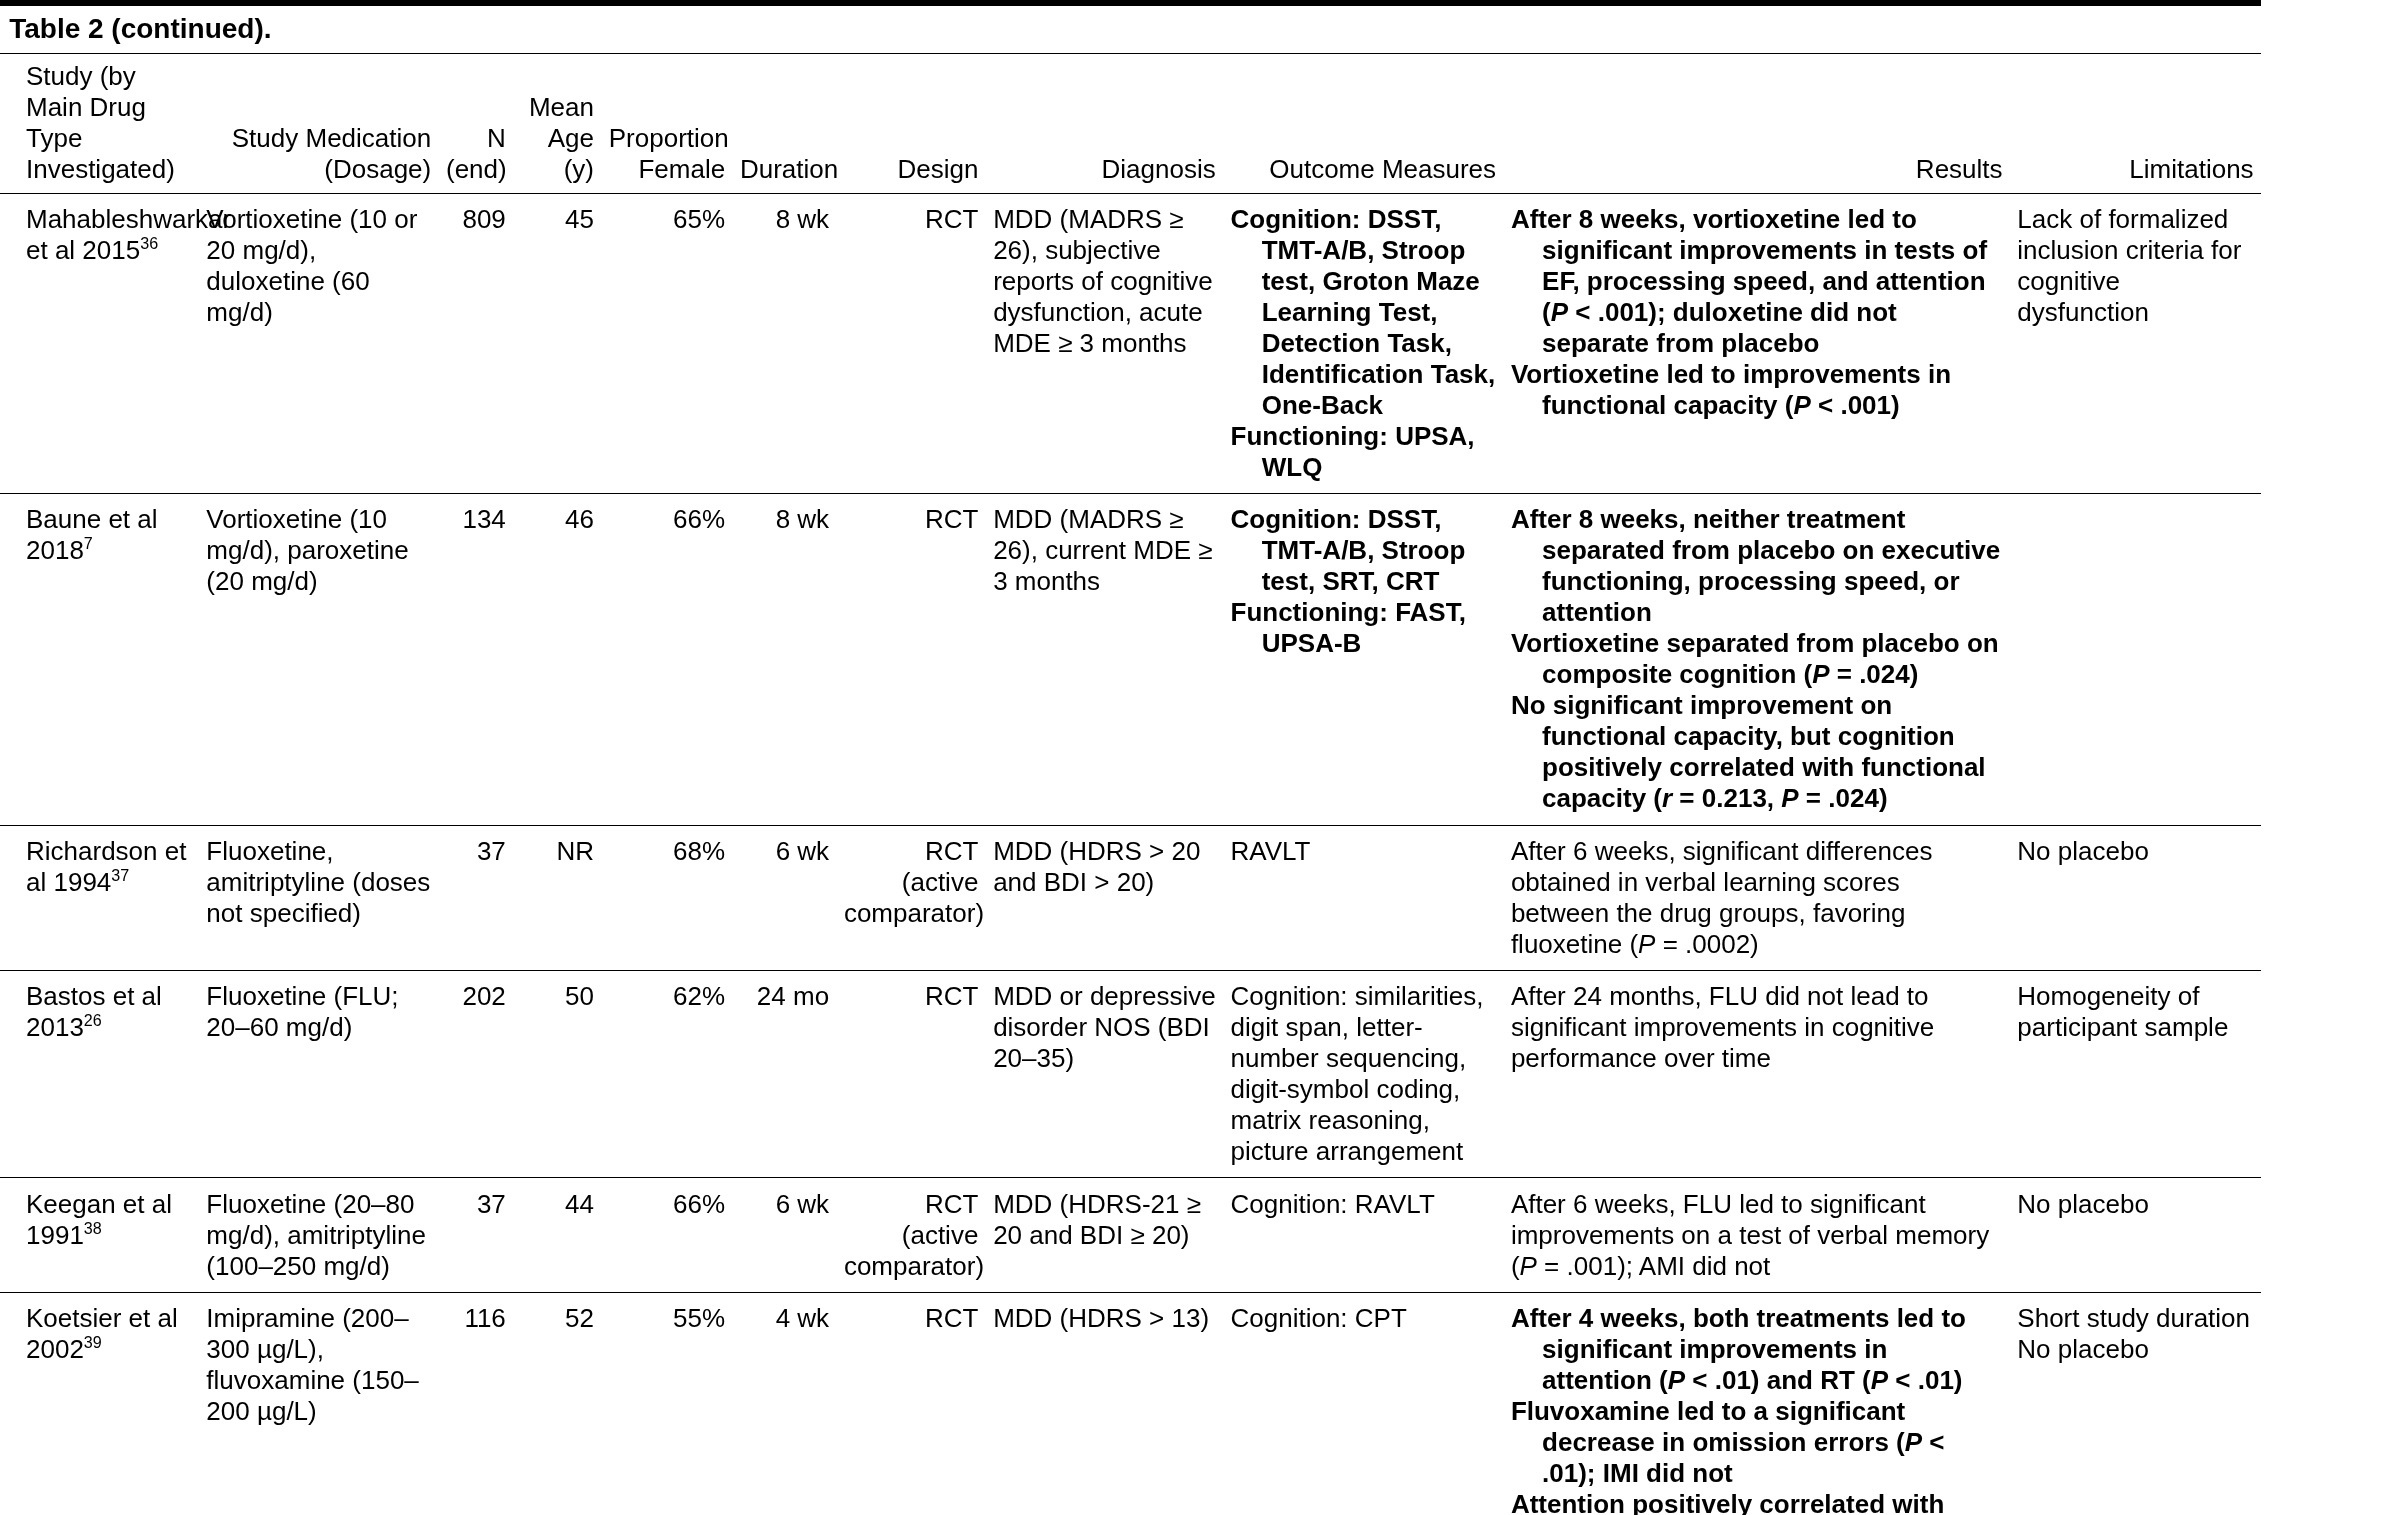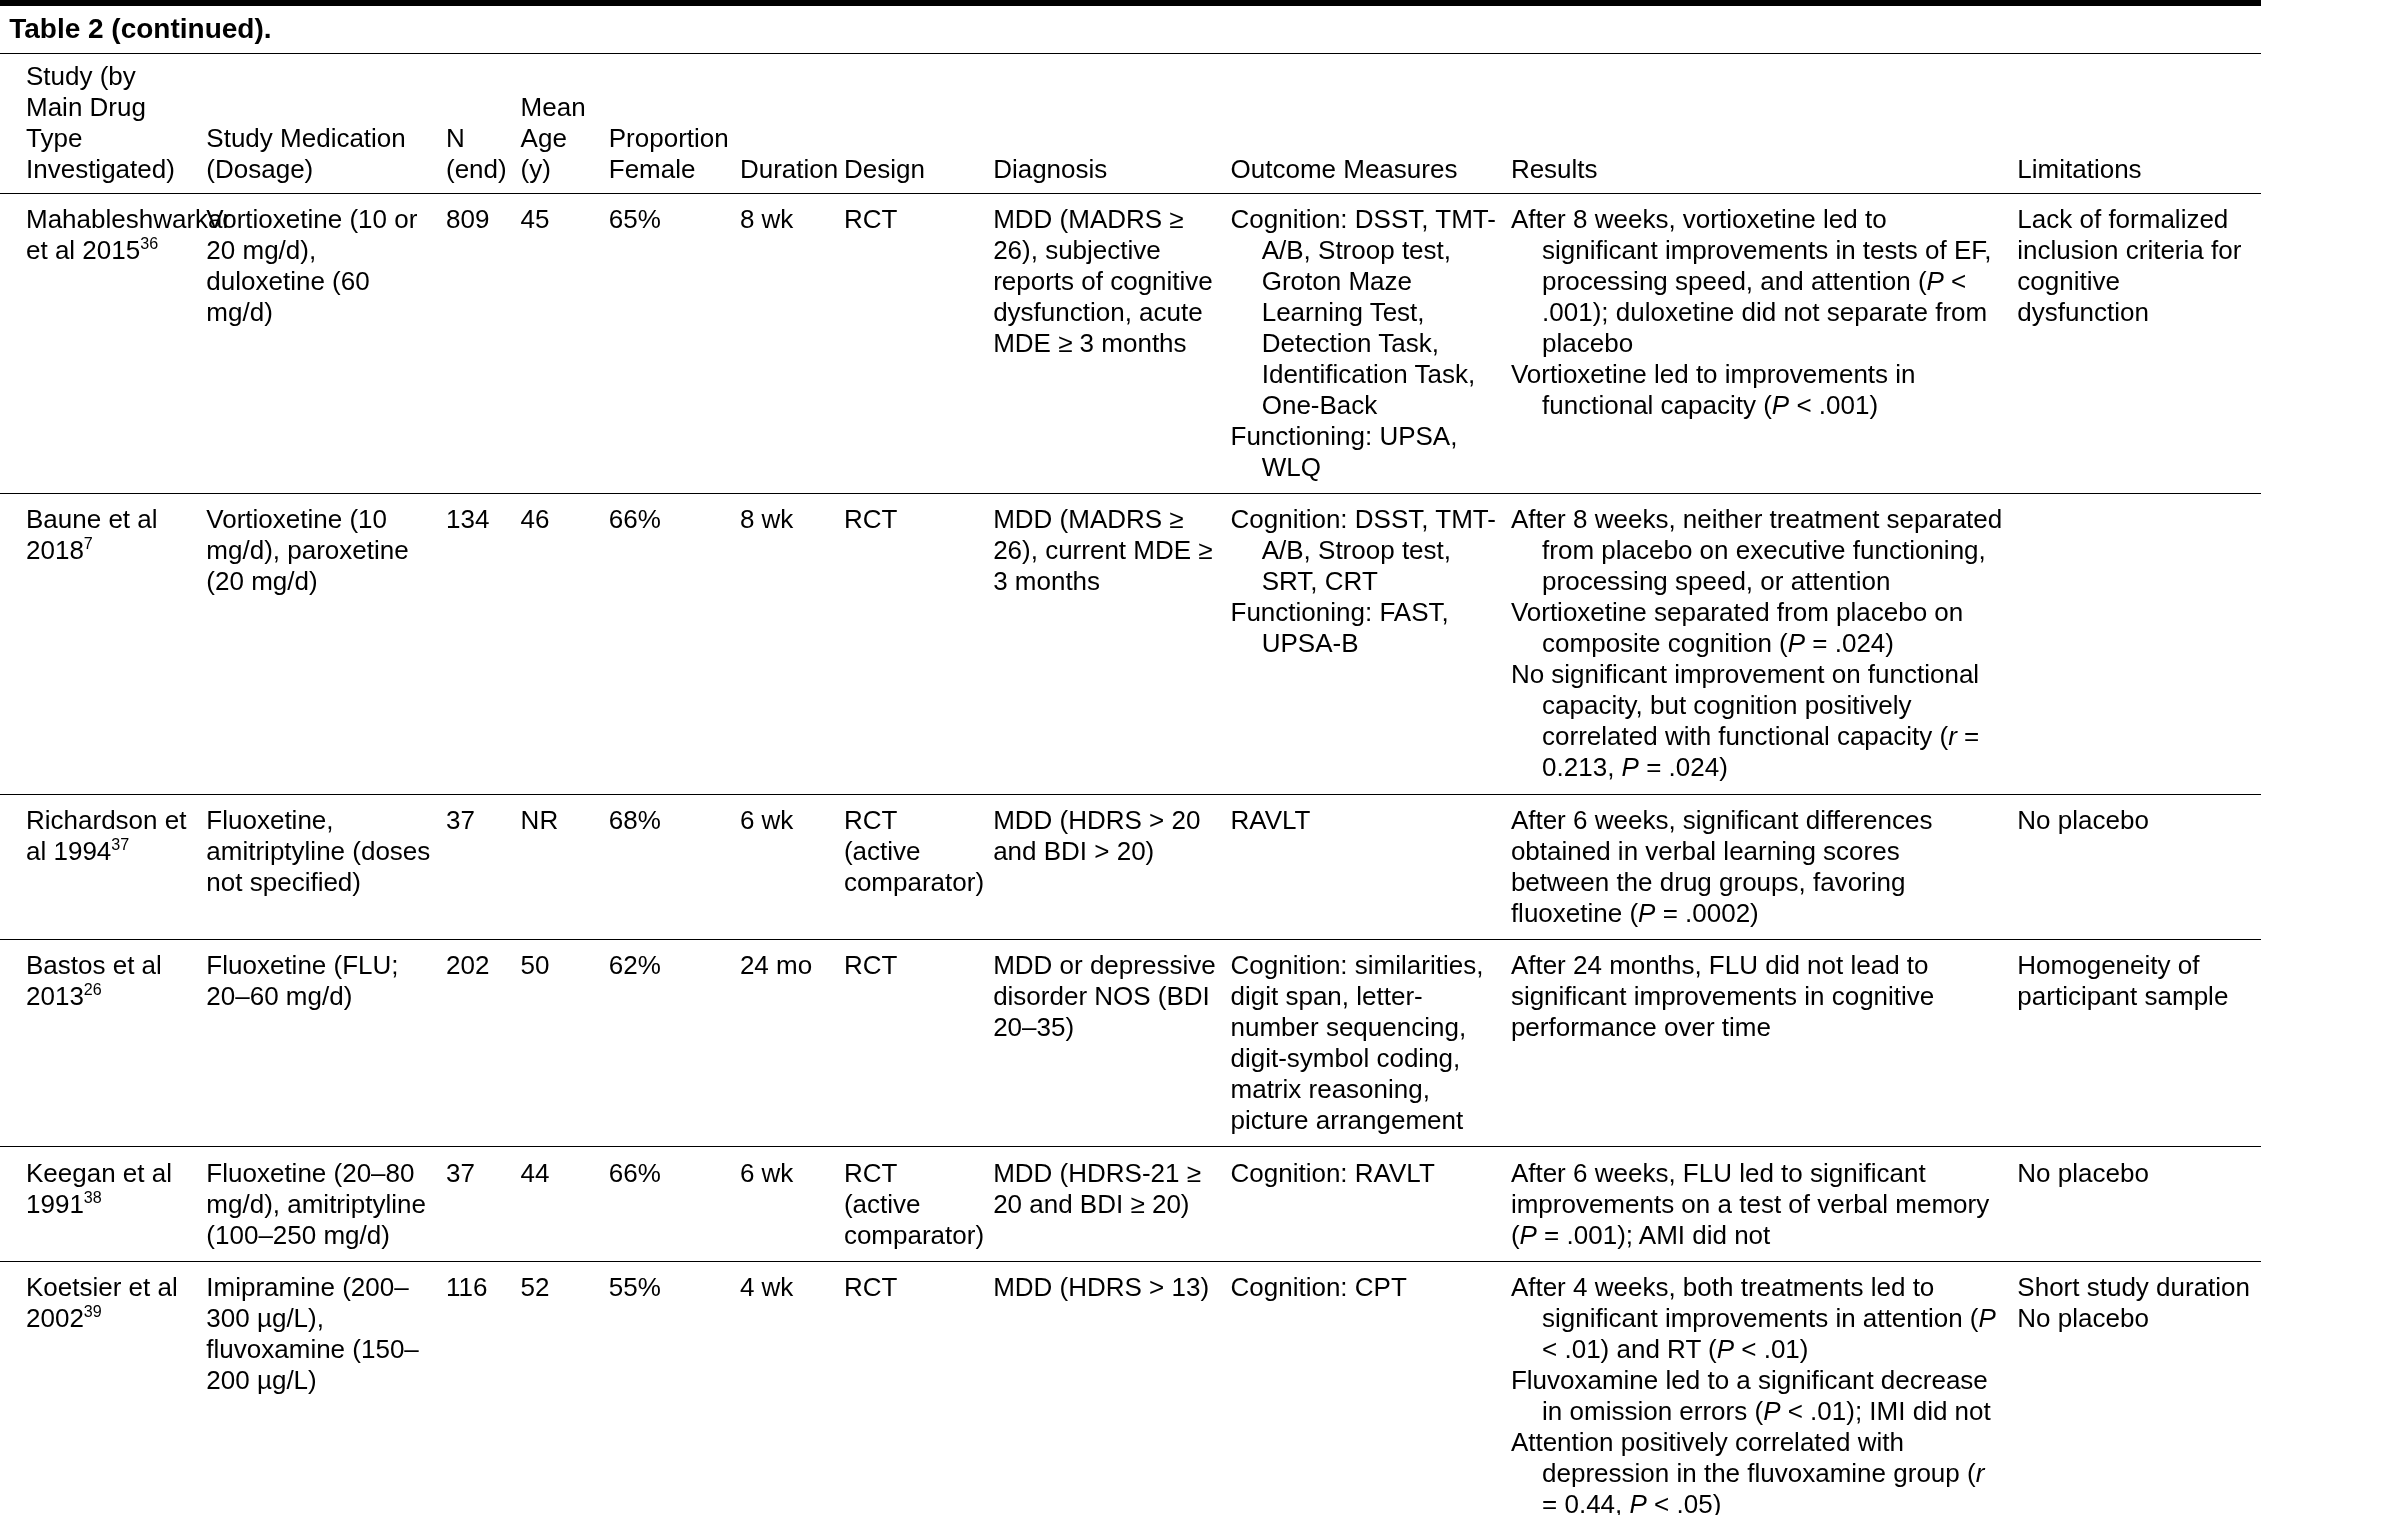--- a/index.html
+++ b/index.html
@@ -24,23 +24,23 @@
   th {
     font-weight: normal;
     vertical-align: bottom;
     padding: 7.4px 7.4px 7.4px 7.4px;
   }
   td { vertical-align: top; padding: 10.2px 7.4px; }
   tbody tr { border-bottom: 1.8px solid #000000; }
   tbody tr:last-child { border-bottom: 3.7px solid #000000; }
   th:first-child, td:first-child { padding-left: 26px; }
   .left { text-align: left; }
-  .center { text-align: left; }
+  .center { text-align: right; }
   .entry { margin: 0; }
-  .entry.hang { padding-left: 1.2em; text-indent: -1.2em; }
+  .entry.hang { padding-left: 1.2em; text-indent: -1.2em; font-weight: bold; }
   sup { font-size: 0.62em; line-height: 0; }
 </style>
 </head>
 <body>
 
 <div class="page">
   <div class="top-bar"></div>
   <div class="table-title">Table 2 (continued).</div>
 
   <table>

